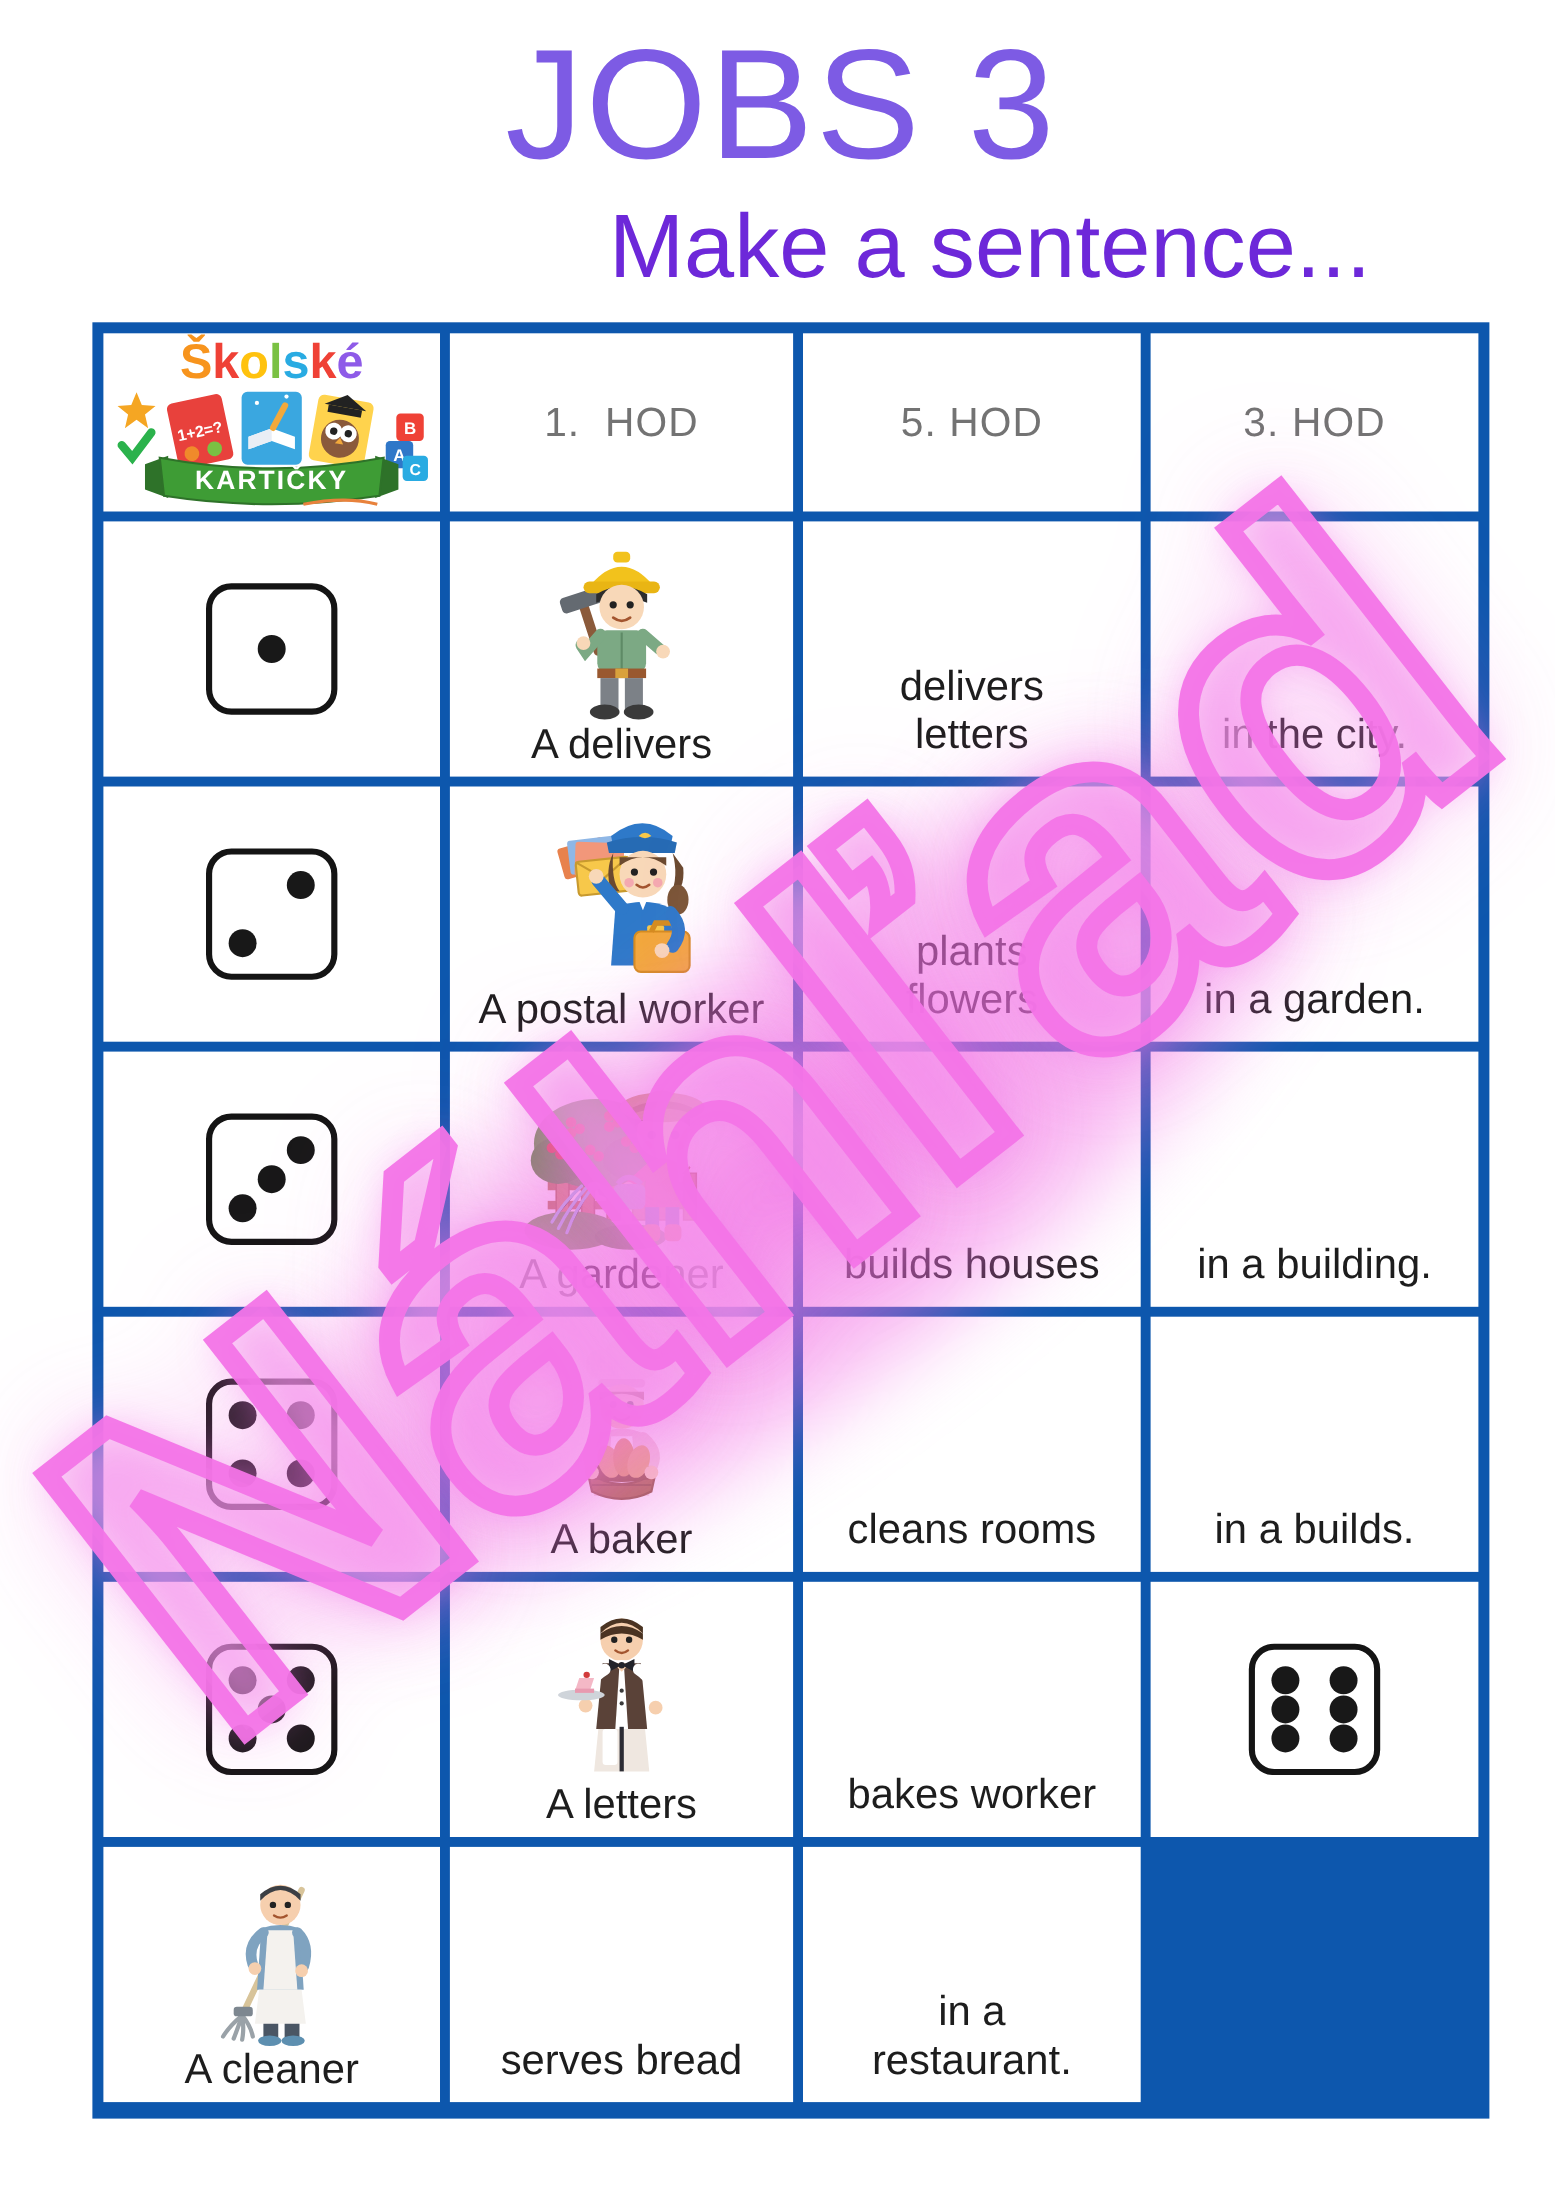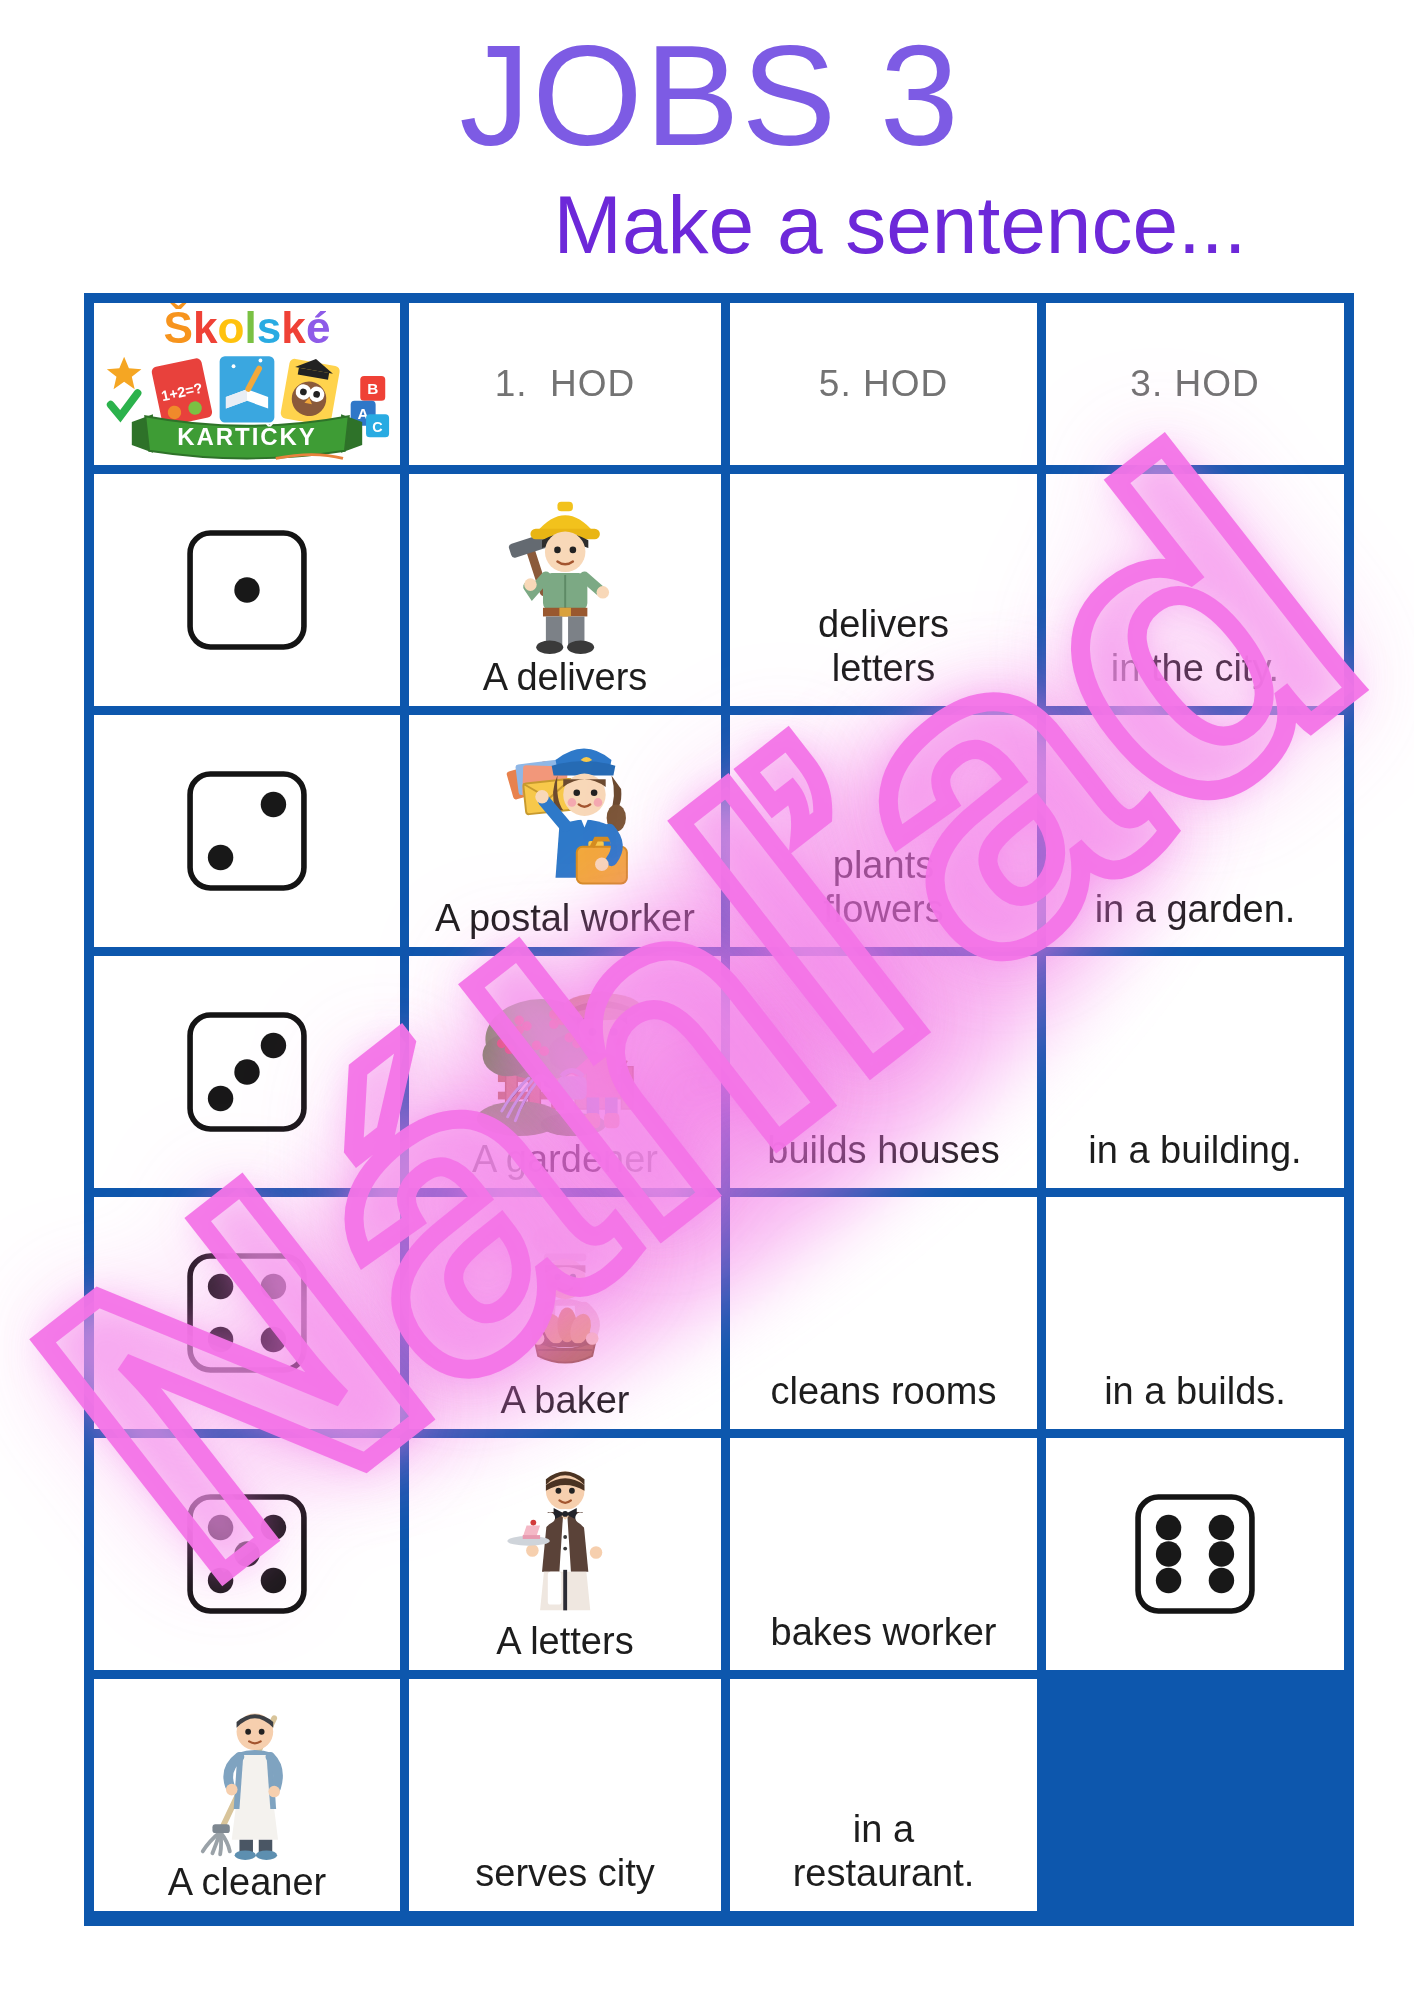--- a/index.html
+++ b/index.html
@@ -455,21 +455,21 @@
           <path d="M68,116 L108,116 L112,148 L64,148 Z" fill="#f4f2ee"></path>
           <rect x="72" y="148" width="14" height="14" fill="#4a5664"></rect>
             <rect x="92" y="148" width="14" height="14" fill="#4a5664"></rect>
           <ellipse cx="78" cy="164" rx="11" ry="5" fill="#5d8fb0"></ellipse>
             <ellipse cx="100" cy="164" rx="11" ry="5" fill="#5d8fb0"></ellipse>
         </svg>
       </div>
       <div class="joblabel">A cleaner</div>
     </div>
     <div class="cell txtcell">
-        <div class="vtext">serves city</div>
+        <div class="vtext">serves bread</div>
       </div>
     <div class="cell txtcell">
         <div class="vtext">in a
 restaurant.</div>
       </div>
 
   </div>
 
   <div class="wm-band"></div>
   <div class="wm-text">Náhľad</div>

